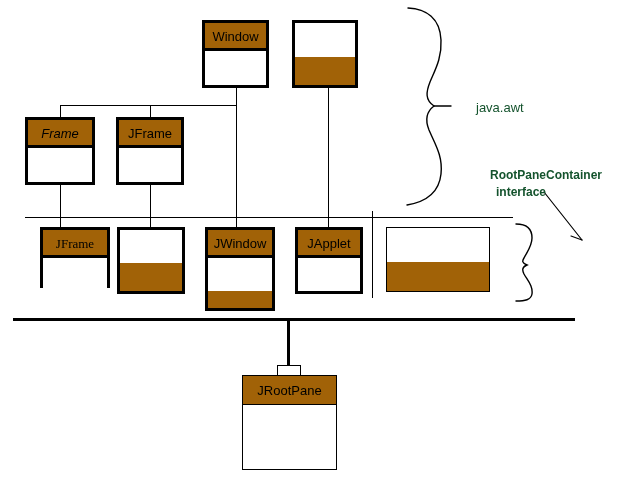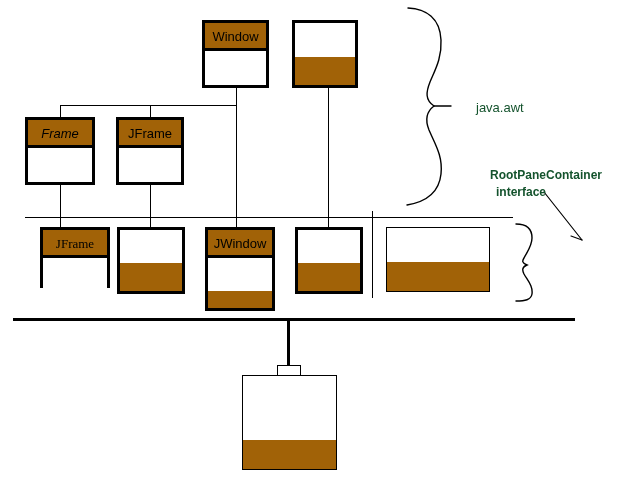--- a/index.html
+++ b/index.html
@@ -155,28 +155,30 @@
   <div class="cls-box" style="left:117px; top:227px; width:68px; height:67px;">
     <div class="cls-body" style="height:33px;"></div>
   </div>
 
   <div class="cls-box" style="left:205px; top:227px; width:70px; height:84px;">
     <div class="cls-title">JWindow</div>
     <div class="cls-body" style="height:33px;"></div>
   </div>
 
   <div class="cls-box" style="left:295px; top:227px; width:68px; height:67px;">
+    <div class="cls-title">JApplet</div>
     <div class="cls-body" style="height:33px;"></div>
   </div>
 
   <div class="cls-box thin" style="left:386px; top:227px; width:104px; height:65px;">
     <div class="cls-body" style="height:34px;"></div>
   </div>
 
   <div class="cls-box thin" style="left:242px; top:375px; width:95px; height:95px;">
+    <div class="cls-title">JRootPane</div>
     <div class="cls-body" style="height:64px;"></div>
   </div>
 
   <svg class="brace-svg" style="left:404px; top:4px; width:60px; height:205px;" viewBox="0 0 60 205">
     <path d="M 4 4
              C 22 5, 36 14, 37 36
              C 38 54, 31 66, 26 78
              C 22 88, 21 96, 30 102
              C 22 108, 21 116, 25 126
              C 31 140, 39 152, 37 170

